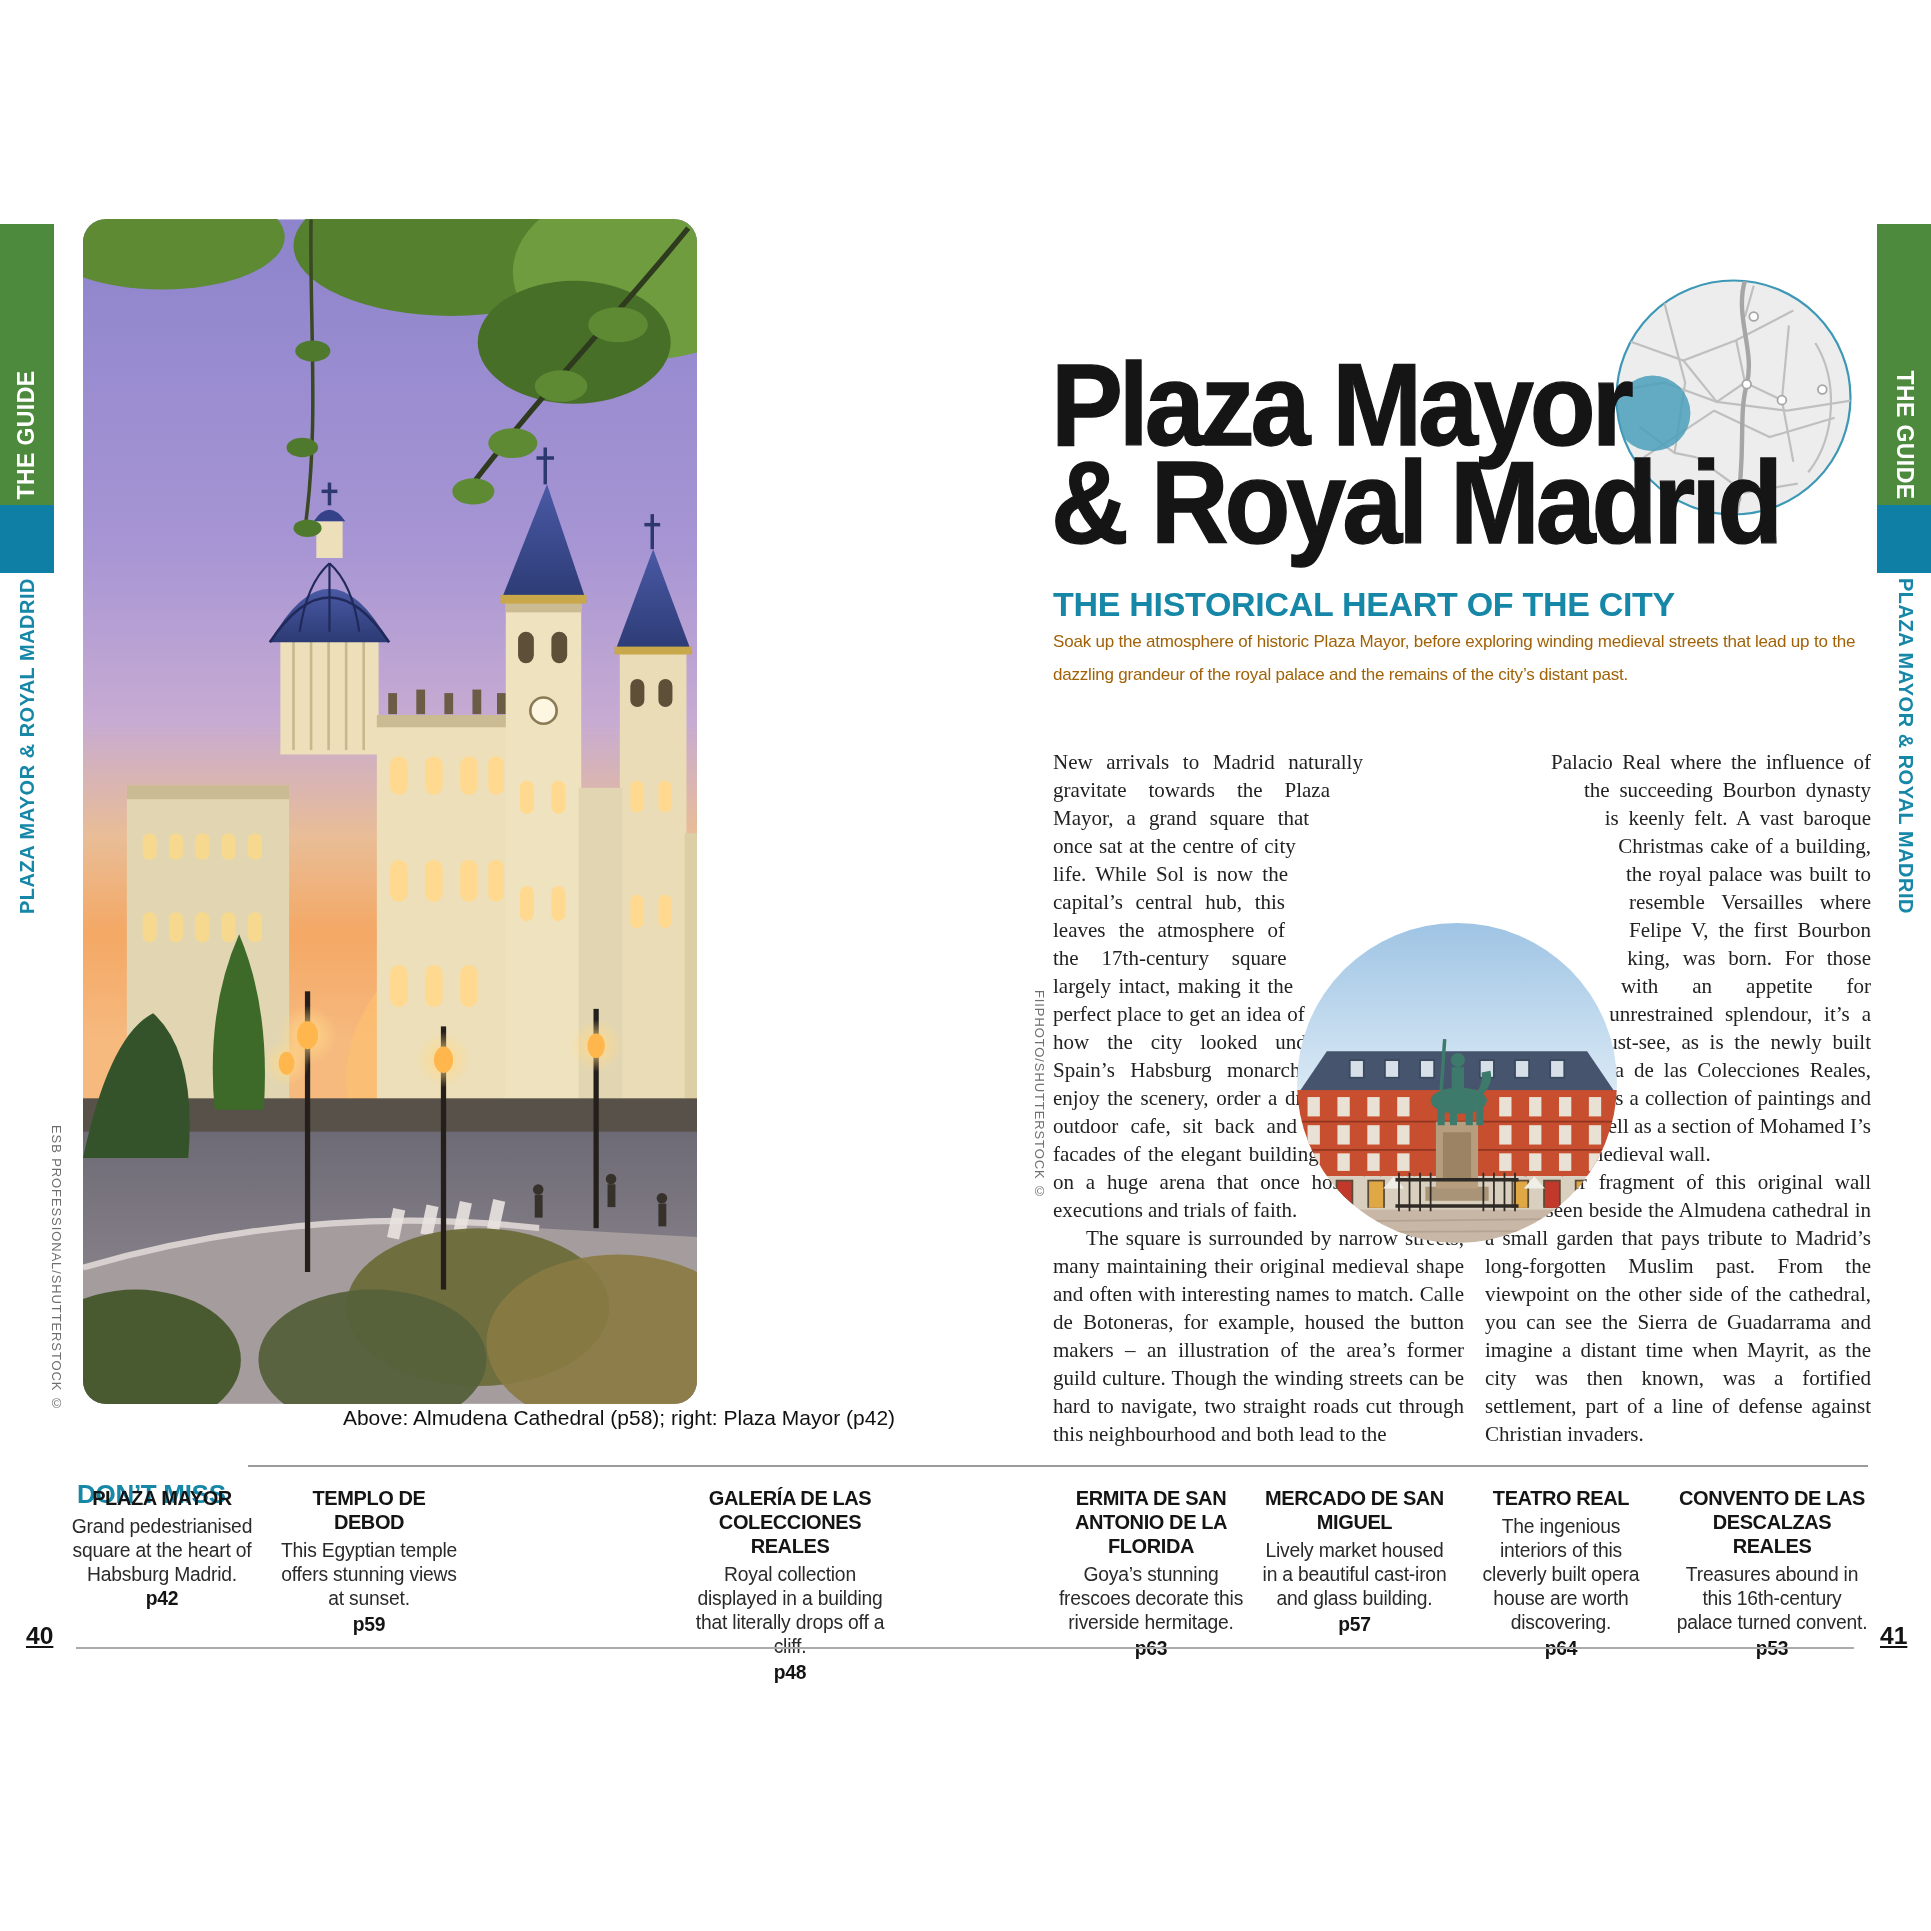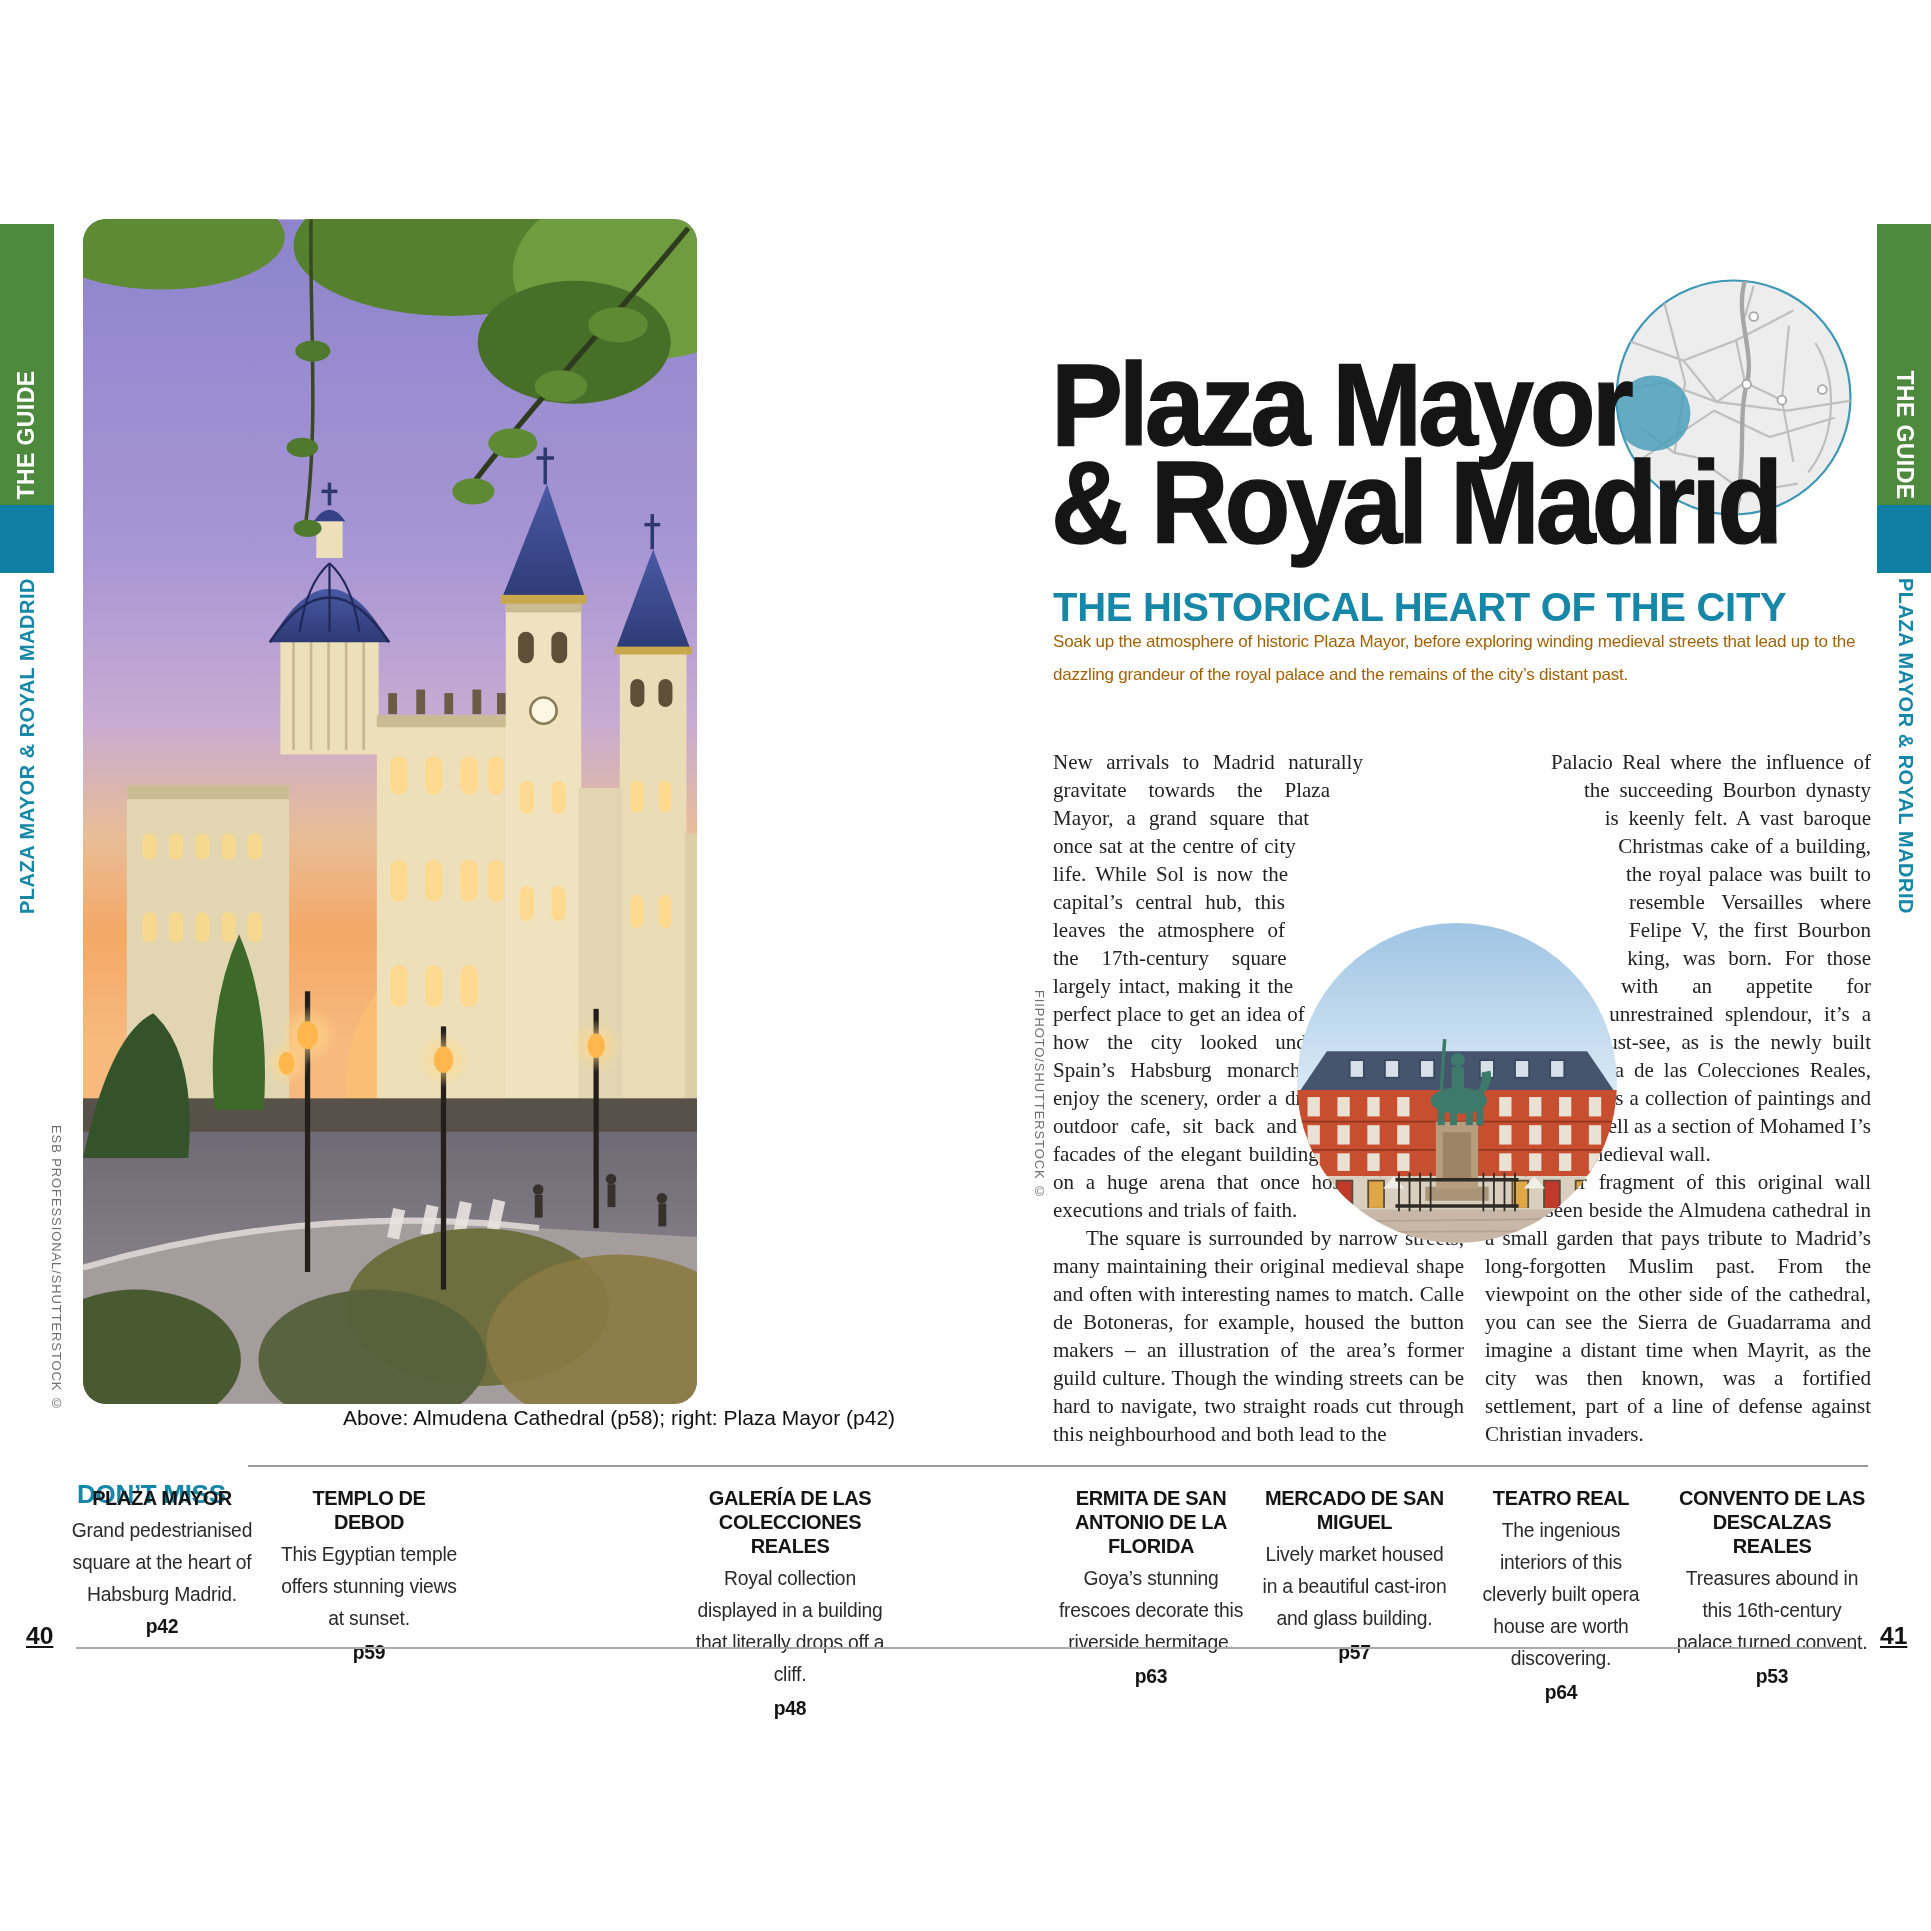--- a/index.html
+++ b/index.html
@@ -27,21 +27,21 @@
            letter-spacing:0.9px;white-space:nowrap;}
   #credit-main{left:49px;top:1125px;height:290px;}
   #credit-inset{left:1032px;top:990px;height:189px;}
 
   
   .map-wrap{position:absolute;left:1613px;top:277px;width:241px;height:241px;z-index:1;}
   h1.title{position:absolute;left:1051px;top:356px;margin:0;z-index:5;
            font-size:116px;line-height:98px;font-weight:bold;color:#151515;
            letter-spacing:-4.4px;transform:scaleX(.93);transform-origin:left top;
            -webkit-text-stroke:1.3px #151515;}
-  .subtitle{position:absolute;left:1053px;top:585px;font-size:40px;font-weight:bold;
+  .subtitle{position:absolute;left:1053px;top:585px;font-size:34px;font-weight:bold;
             color:var(--teal,#1787a8);letter-spacing:-0.3px;z-index:5;}
   .intro{position:absolute;left:1053px;top:625px;width:806px;font-size:17px;line-height:33px;
          color:#a16207;letter-spacing:-0.2px;}
 
   
   .bodycol{position:absolute;top:748px;height:711px;overflow:hidden;
            font-family:"Liberation Serif",serif;font-size:21px;line-height:28px;
            color:#222;text-align:justify;hyphens:auto;}
   #col1{left:1053px;width:411px;}
   #col2{left:1485px;width:386px;}
@@ -53,21 +53,21 @@
           shape-outside:circle(172px at -28px 172px);}
   .inset-photo{position:absolute;left:1297px;top:923px;width:320px;height:320px;border-radius:50%;
                overflow:hidden;z-index:2;}
 
   
   .dm-label{position:absolute;left:77px;top:1447px;font-size:26px;font-weight:bold;
             color:var(--teal,#1787a8);letter-spacing:-0.3px;margin-top:32px;}
   .dm-rule{position:absolute;left:248px;top:1465px;width:1620px;height:1.8px;background:#9b9b9b;}
   .dm-item{position:absolute;top:1486px;text-align:center;}
   .dm-title{font-size:20px;font-weight:bold;line-height:24px;color:#141414;letter-spacing:-0.4px;}
-  .dm-desc{margin-top:5.3px;font-size:19.3px;line-height:32px;color:#2a2a2a;letter-spacing:-0.2px;}
+  .dm-desc{margin-top:5.3px;font-size:19.3px;line-height:24px;color:#2a2a2a;letter-spacing:-0.2px;}
   .pg{font-weight:bold;color:#141414;}
   .pg.block{display:block;margin-top:1.8px;}
 
   
   .foot-rule{position:absolute;left:76px;top:1647px;width:1778px;height:1.8px;background:#ababab;}
   .pagenum{position:absolute;top:1622px;font-size:24.6px;font-weight:bold;color:#141414;text-decoration:underline;}
   #pagenum-left{left:26px;}
   #pagenum-right{left:1880px;}
 </style>
 </head>

